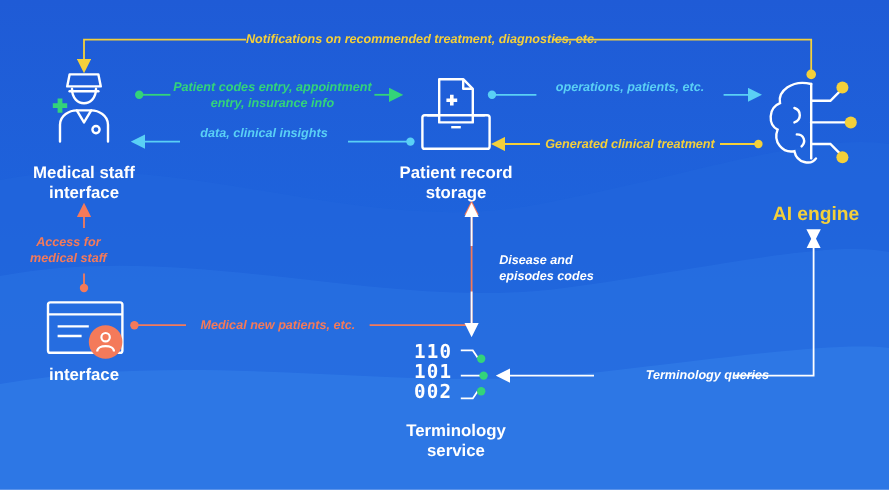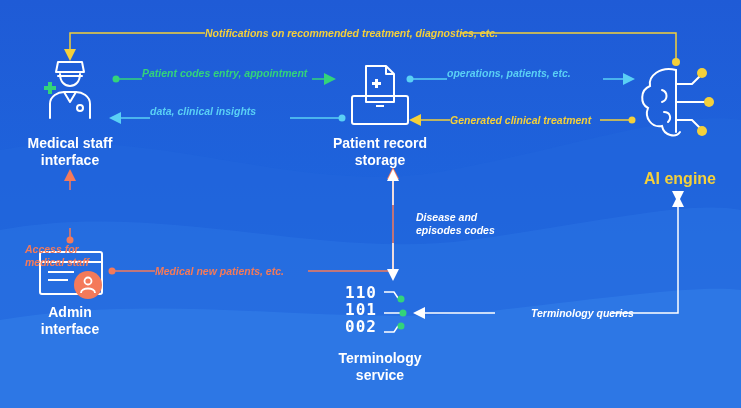--- a/index.html
+++ b/index.html
@@ -1,19 +1,19 @@
 <!DOCTYPE html>
 <html><head>
 <meta charset="utf-8">
 <style>
   html,body{margin:0;padding:0;}
   body{width:741px;height:408px;overflow:hidden;position:relative;
     font-family:"Liberation Sans",sans-serif;
     background:linear-gradient(180deg,#1f5bd6 0%,#1e63dc 45%,#2570e2 100%);}
-  .lbl{position:absolute;font-family:"Liberation Sans",sans-serif;font-style:italic;font-weight:bold;font-size:10.5px;line-height:13px;white-space:nowrap;}
+  .lbl{position:absolute;font-family:"Liberation Sans",sans-serif;font-style:italic;font-weight:bold;font-size:10.5px;line-height:13px;text-align:center;white-space:nowrap;}
   .node{position:absolute;color:#ffffff;font-family:"Liberation Sans",sans-serif;font-weight:bold;font-size:14px;line-height:17px;text-align:center;white-space:nowrap;}
   .g{color:#33d47a;}
   .c{color:#5ad0f5;}
   .y{color:#f4d03a;}
   .o{color:#f47a5a;}
   .w{color:#ffffff;margin-left:36px;}
   svg.ov{position:absolute;left:0;top:0;}
 </style>
 </head>
 <body>
@@ -167,45 +167,45 @@
 <div class="node" style="left:20px;top:135px;width:100px;">
   <div>Medical staff</div>
   <div>interface</div>
 </div>
 <div class="node" style="left:325px;top:135px;width:110px;">
   <div>Patient record</div>
   <div>storage</div>
 </div>
 <div class="node y" style="left:630px;top:170px;width:100px;font-size:16px;">AI engine</div>
 <div class="node" style="left:25px;top:304px;width:90px;">
-  <div>Admin</div>
   <div>interface</div>
 </div>
 <div class="node" style="left:330px;top:350px;width:100px;">
   <div>Terminology</div>
   <div>service</div>
 </div>
 
 <div class="lbl y" style="left:205px;top:27px;width:255px;">Notifications on recommended treatment, diagnostics, etc.</div>
 
 <div class="lbl g" style="left:142px;top:67px;width:170px;">
   <div>Patient codes entry, appointment</div>
+  <div>entry, insurance info</div>
 </div>
 
 <div class="lbl c" style="left:150px;top:105px;width:140px;">
   <div>data, clinical insights</div>
 </div>
 
 <div class="lbl c" style="left:447px;top:67px;width:156px;">
   <div>operations, patients, etc.</div>
 </div>
 
 <div class="lbl y" style="left:450px;top:114px;width:150px;">Generated clinical treatment</div>
 
-<div class="lbl o" style="left:25px;top:196px;width:90px;margin-top:47px;">
+<div class="lbl o" style="left:12px;top:196px;width:90px;">
   <div>Access for</div>
   <div>medical staff</div>
 </div>
 
 <div class="lbl o" style="left:155px;top:265px;width:153px;">Medical new patients, etc.</div>
 
 <div class="lbl w" style="left:380px;top:211px;text-align:left;">
   <div>Disease and</div>
   <div>episodes codes</div>
 </div>

